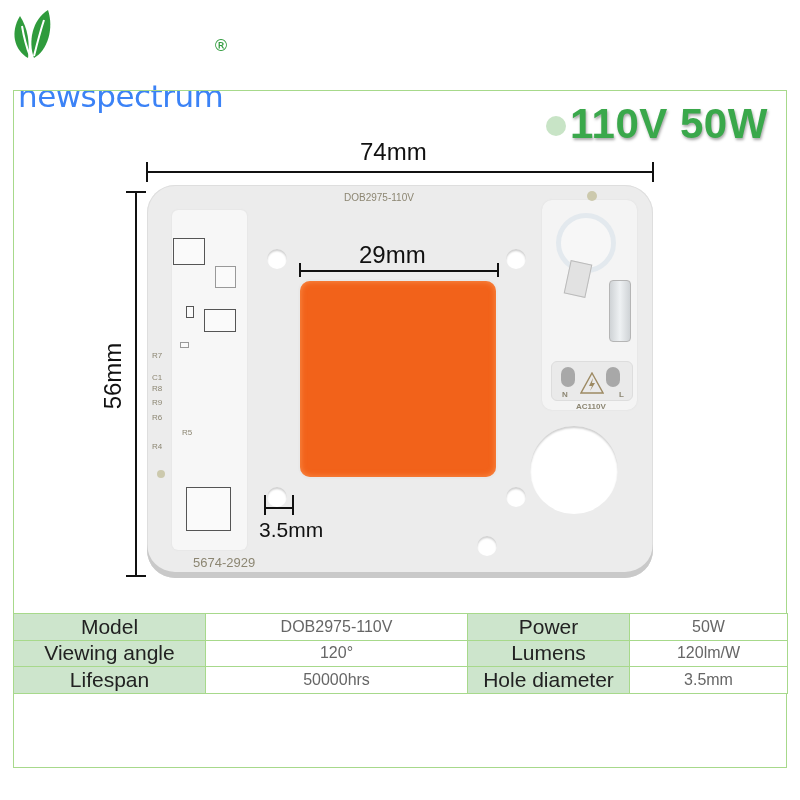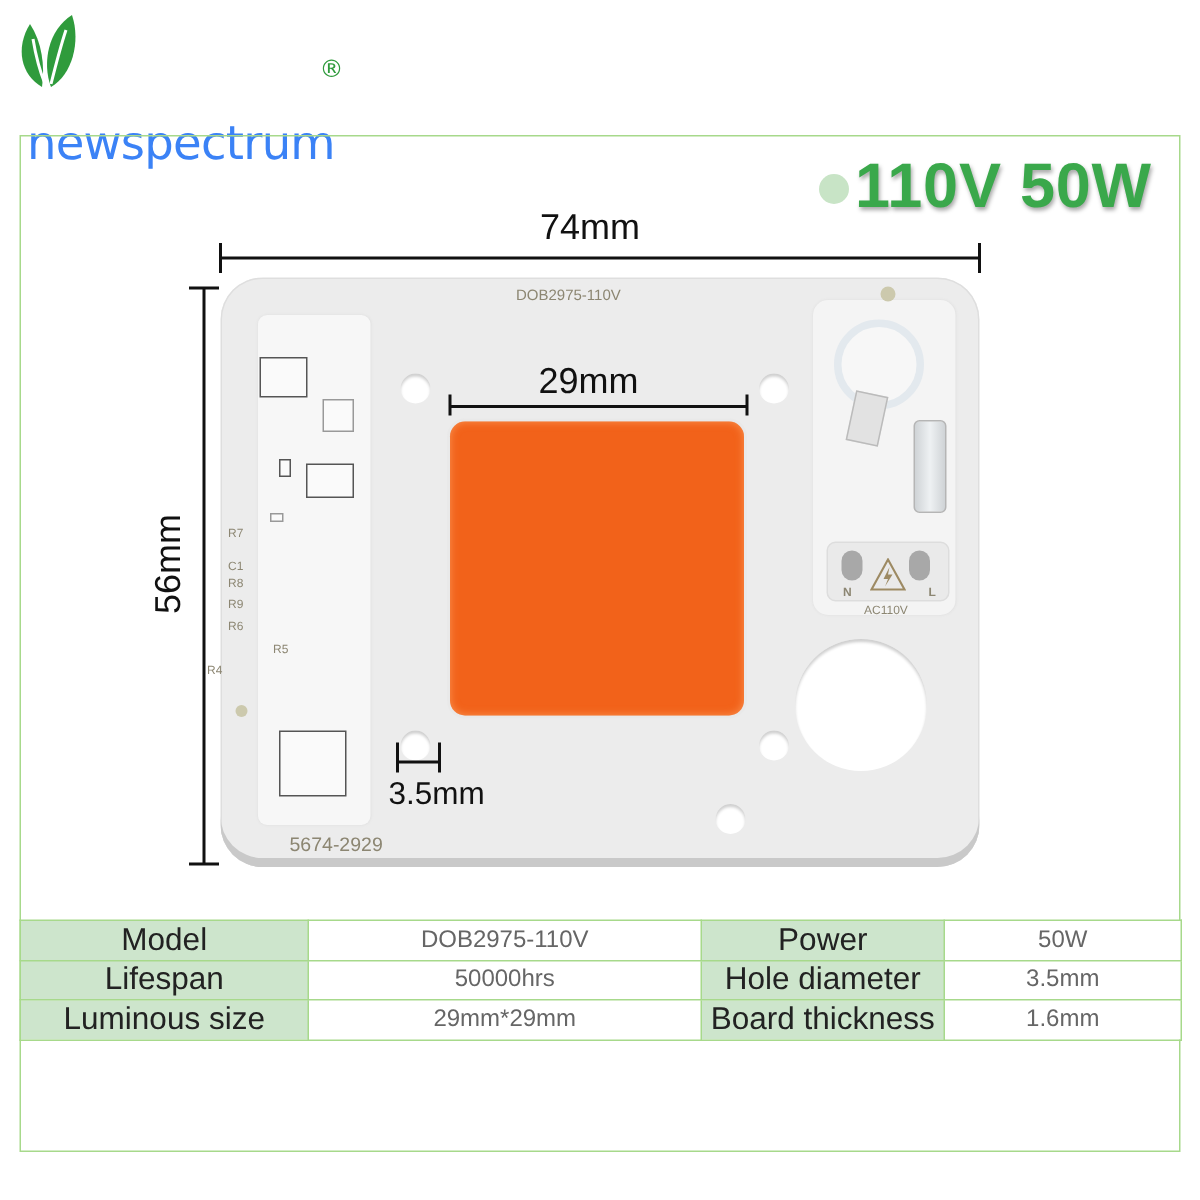--- a/index.html
+++ b/index.html
@@ -81,21 +81,21 @@
 <div class="abs pad" style="left:180px; top:342px; width:7px; height:4px; border-color:#999;"></div>
 <div class="abs pad" style="left:186px; top:487px; width:43px; height:42px;"></div>
 <div class="abs" style="left:157px; top:470px; width:8px; height:8px; border-radius:50%; background:#ccc9ad;"></div>
 
 <div class="abs silk" style="left:152px; top:339px;margin-top:34px;">C1</div>
 <div class="abs silk" style="left:152px; top:351px;">R7</div>
 <div class="abs silk" style="left:152px; top:384px;">R8</div>
 <div class="abs silk" style="left:152px; top:398px;">R9</div>
 <div class="abs silk" style="left:152px; top:413px;">R6</div>
 <div class="abs silk" style="left:152px; top:428px;padding-left:30px;">R5</div>
-<div class="abs silk" style="left:138px; top:442px;">R4</div>
+<div class="abs silk" style="left:152px; top:442px;">R4</div>
 
 <div class="abs hole" style="left:267px; top:249px; width:20px; height:20px;"></div>
 <div class="abs hole" style="left:506px; top:249px; width:20px; height:20px;"></div>
 <div class="abs hole" style="left:267px; top:487px; width:20px; height:20px;"></div>
 <div class="abs hole" style="left:506px; top:487px; width:20px; height:20px;"></div>
 <div class="abs hole" style="left:477px; top:536px; width:20px; height:20px;"></div>
 <div class="abs hole" style="left:530px; top:426px; width:88px; height:88px;"></div>
 
 <div class="abs" style="left:587px; top:191px; width:10px; height:10px; border-radius:50%; background:#ccc9ad;"></div>
 <div class="abs" style="left:556px; top:213px; width:60px; height:60px; border-radius:50%; border:5px solid #e3e9ee; box-sizing:border-box; background:#f7f7f7;"></div>
@@ -104,21 +104,21 @@
 
 <div class="abs" style="left:551px; top:361px; width:80px; height:38px; background:#eaeaea; border-radius:6px; border:1px solid #ddd;"></div>
 <div class="abs" style="left:561px; top:367px; width:14px; height:20px; border-radius:7px; background:#a8a8a8;"></div>
 <div class="abs" style="left:606px; top:367px; width:14px; height:20px; border-radius:7px; background:#a8a8a8;"></div>
 <svg class="abs" style="left:580px; top:372px;" width="24" height="22" viewBox="0 0 24 22">
   <path d="M12 1 L23 21 L1 21 Z" fill="none" stroke="#9d8a63" stroke-width="1.4"></path>
   <path d="M13 6 L9 14 L12 14 L10 19 L15 11 L12 11 Z" fill="#9d8a63"></path>
 </svg>
 <div class="abs silk" style="left:562px; top:390px; font-weight:bold;">N</div>
 <div class="abs silk" style="left:619px; top:390px; font-weight:bold;">L</div>
-<div class="abs silk" style="left:576px; top:402px; font-weight:normal;">AC110V</div>
+<div class="abs silk" style="left:576px; top:402px; font-weight:bold;">AC110V</div>
 
 <div class="abs led"></div>
 
 <div class="abs hline" style="left:300px; top:270px; width:198px;"></div>
 <div class="abs vline" style="left:299px; top:263px; height:14px;"></div>
 <div class="abs vline" style="left:497px; top:263px; height:14px;"></div>
 <div class="abs dim-label" style="left:359px; top:241px;">29mm</div>
 
 <div class="abs hline" style="left:265px; top:507px; width:28px;"></div>
 <div class="abs vline" style="left:264px; top:495px; height:20px;"></div>
@@ -133,25 +133,25 @@
       <col style="width:158px">
   </colgroup>
   <tbody>
     <tr>
       <td class="k">Model</td>
       <td class="v">DOB2975-110V</td>
       <td class="k">Power</td>
       <td class="v">50W</td>
     </tr>
     <tr>
+      <td class="k">Viewing angle</td>
+      <td class="v">120°</td>
+      <td class="k">Lumens</td>
+      <td class="v">120lm/W</td>
+    </tr>
+    <tr>
       <td class="k">Lifespan</td>
       <td class="v">50000hrs</td>
       <td class="k">Hole diameter</td>
       <td class="v">3.5mm</td>
     </tr>
-    <tr>
-      <td class="k">Luminous size</td>
-      <td class="v">29mm*29mm</td>
-      <td class="k">Board thickness</td>
-      <td class="v">1.6mm</td>
-    </tr>
   </tbody>
 </table>
 
 </body></html>

